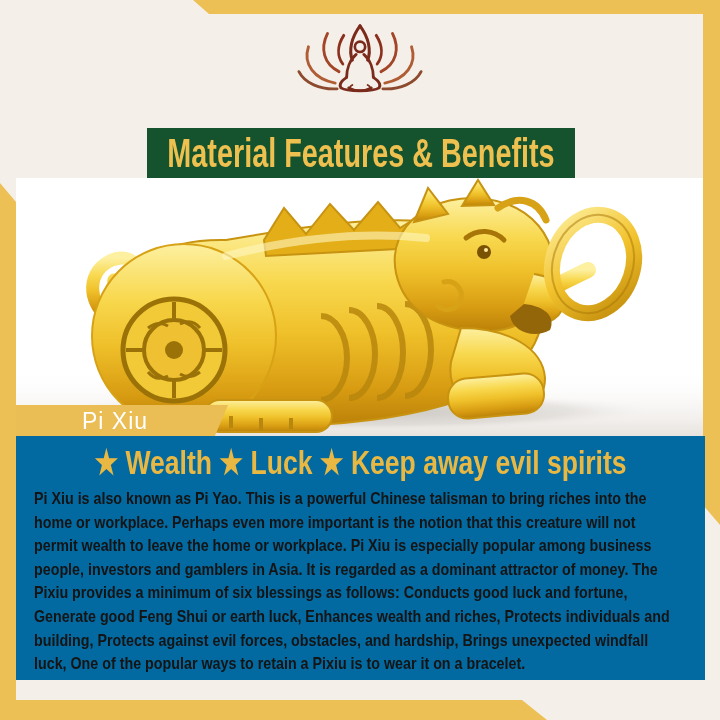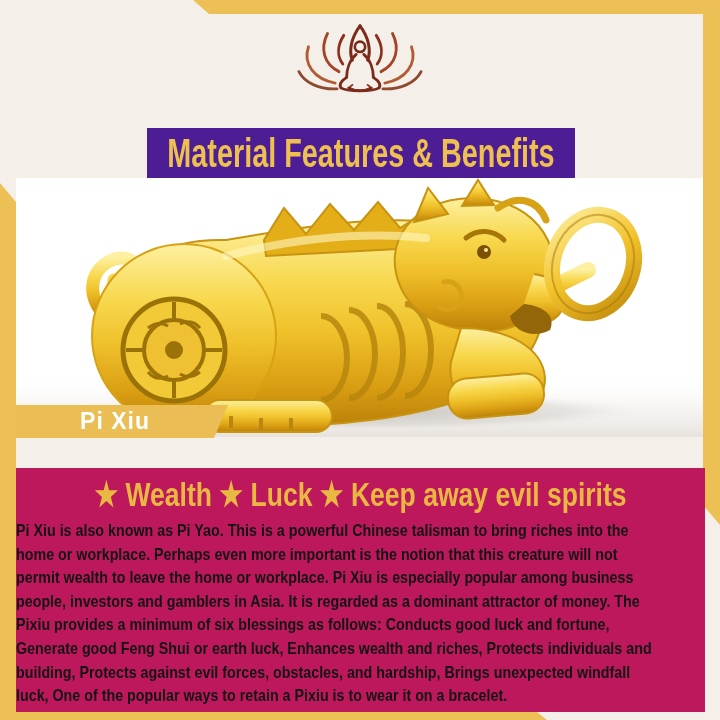--- a/index.html
+++ b/index.html
@@ -24,50 +24,50 @@
   
   .brand{left:0;top:22px;width:720px;text-align:center;}
   .brand svg{display:block;margin:0 auto;}
   .brand-name{
     margin-top:4px;font-family:"Liberation Serif", serif;
     font-size:20px;letter-spacing:5px;color:#414141;font-weight:500;
   }
 
   
   .title-band{
-    left:147px;top:128px;width:428px;height:50px;background:#4c1d95;
+    left:147px;top:128px;width:428px;height:50px;background:#14532d;
     display:flex;align-items:center;justify-content:center;overflow:visible;
   }
   .title-band .t{
     font-size:40px;font-weight:bold;color:#eec04f;white-space:nowrap;
     transform:scaleX(.72);transform-origin:50% 50%;letter-spacing:0px;
   }
 
   
   .photo-panel{left:16px;top:178px;width:687px;height:259px;background:#ffffff;overflow:hidden;}
 
   
   .ribbon{
     left:16px;top:405px;width:212px;height:33px;background:#eabd55;
     clip-path:polygon(0 0,212px 0,198px 33px,0 33px);
     display:flex;align-items:center;justify-content:center;
   }
   .ribbon .r{
-    color:#ffffff;font-weight:bold;font-size:23px;letter-spacing:1px;
+    color:#ffffff;font-weight:normal;font-size:23px;letter-spacing:1px;
     padding-right:14px;
   }
 
   
-  .text-panel{left:16px;top:468px;width:689px;height:244px;background:#be185d;overflow:hidden;}
+  .text-panel{left:16px;top:436px;width:689px;height:244px;background:#0369a1;overflow:hidden;}
   .benefits-heading{
     margin-top:6px;text-align:center;white-space:nowrap;
     font-size:34px;font-weight:bold;color:#e9b843;
     transform:scaleX(.78);transform-origin:50% 50%;
   }
-  .para{margin-top:5px;padding-left:0;}
+  .para{margin-top:5px;padding-left:18px;}
   .para .line{
     font-size:17px;font-weight:bold;color:#141414;line-height:23.6px;
     white-space:nowrap;transform:scaleX(.84);transform-origin:0 50%;
   }
 </style>
 </head>
 <body>
 
 <div>
 

